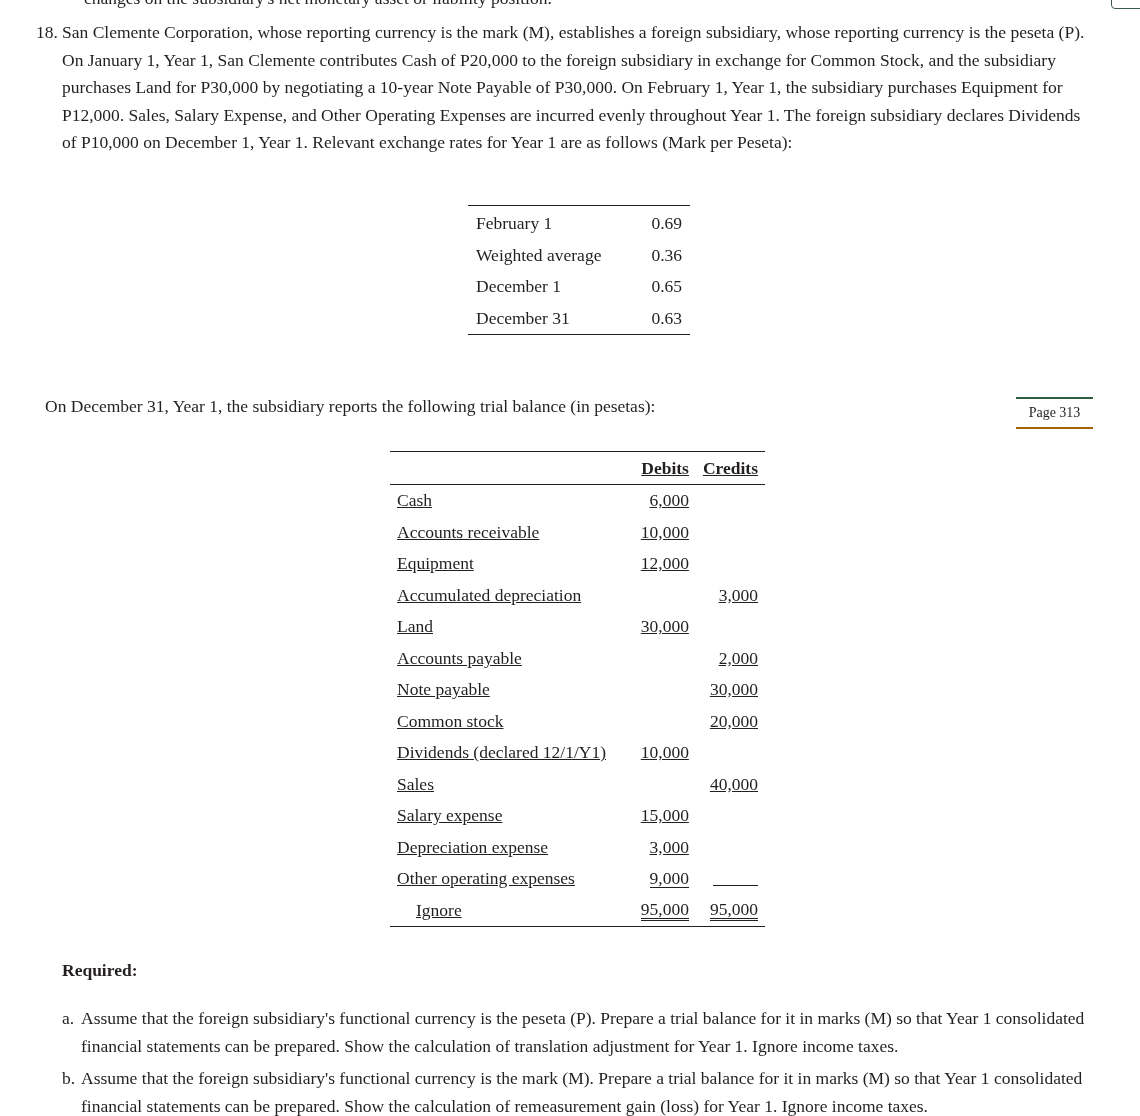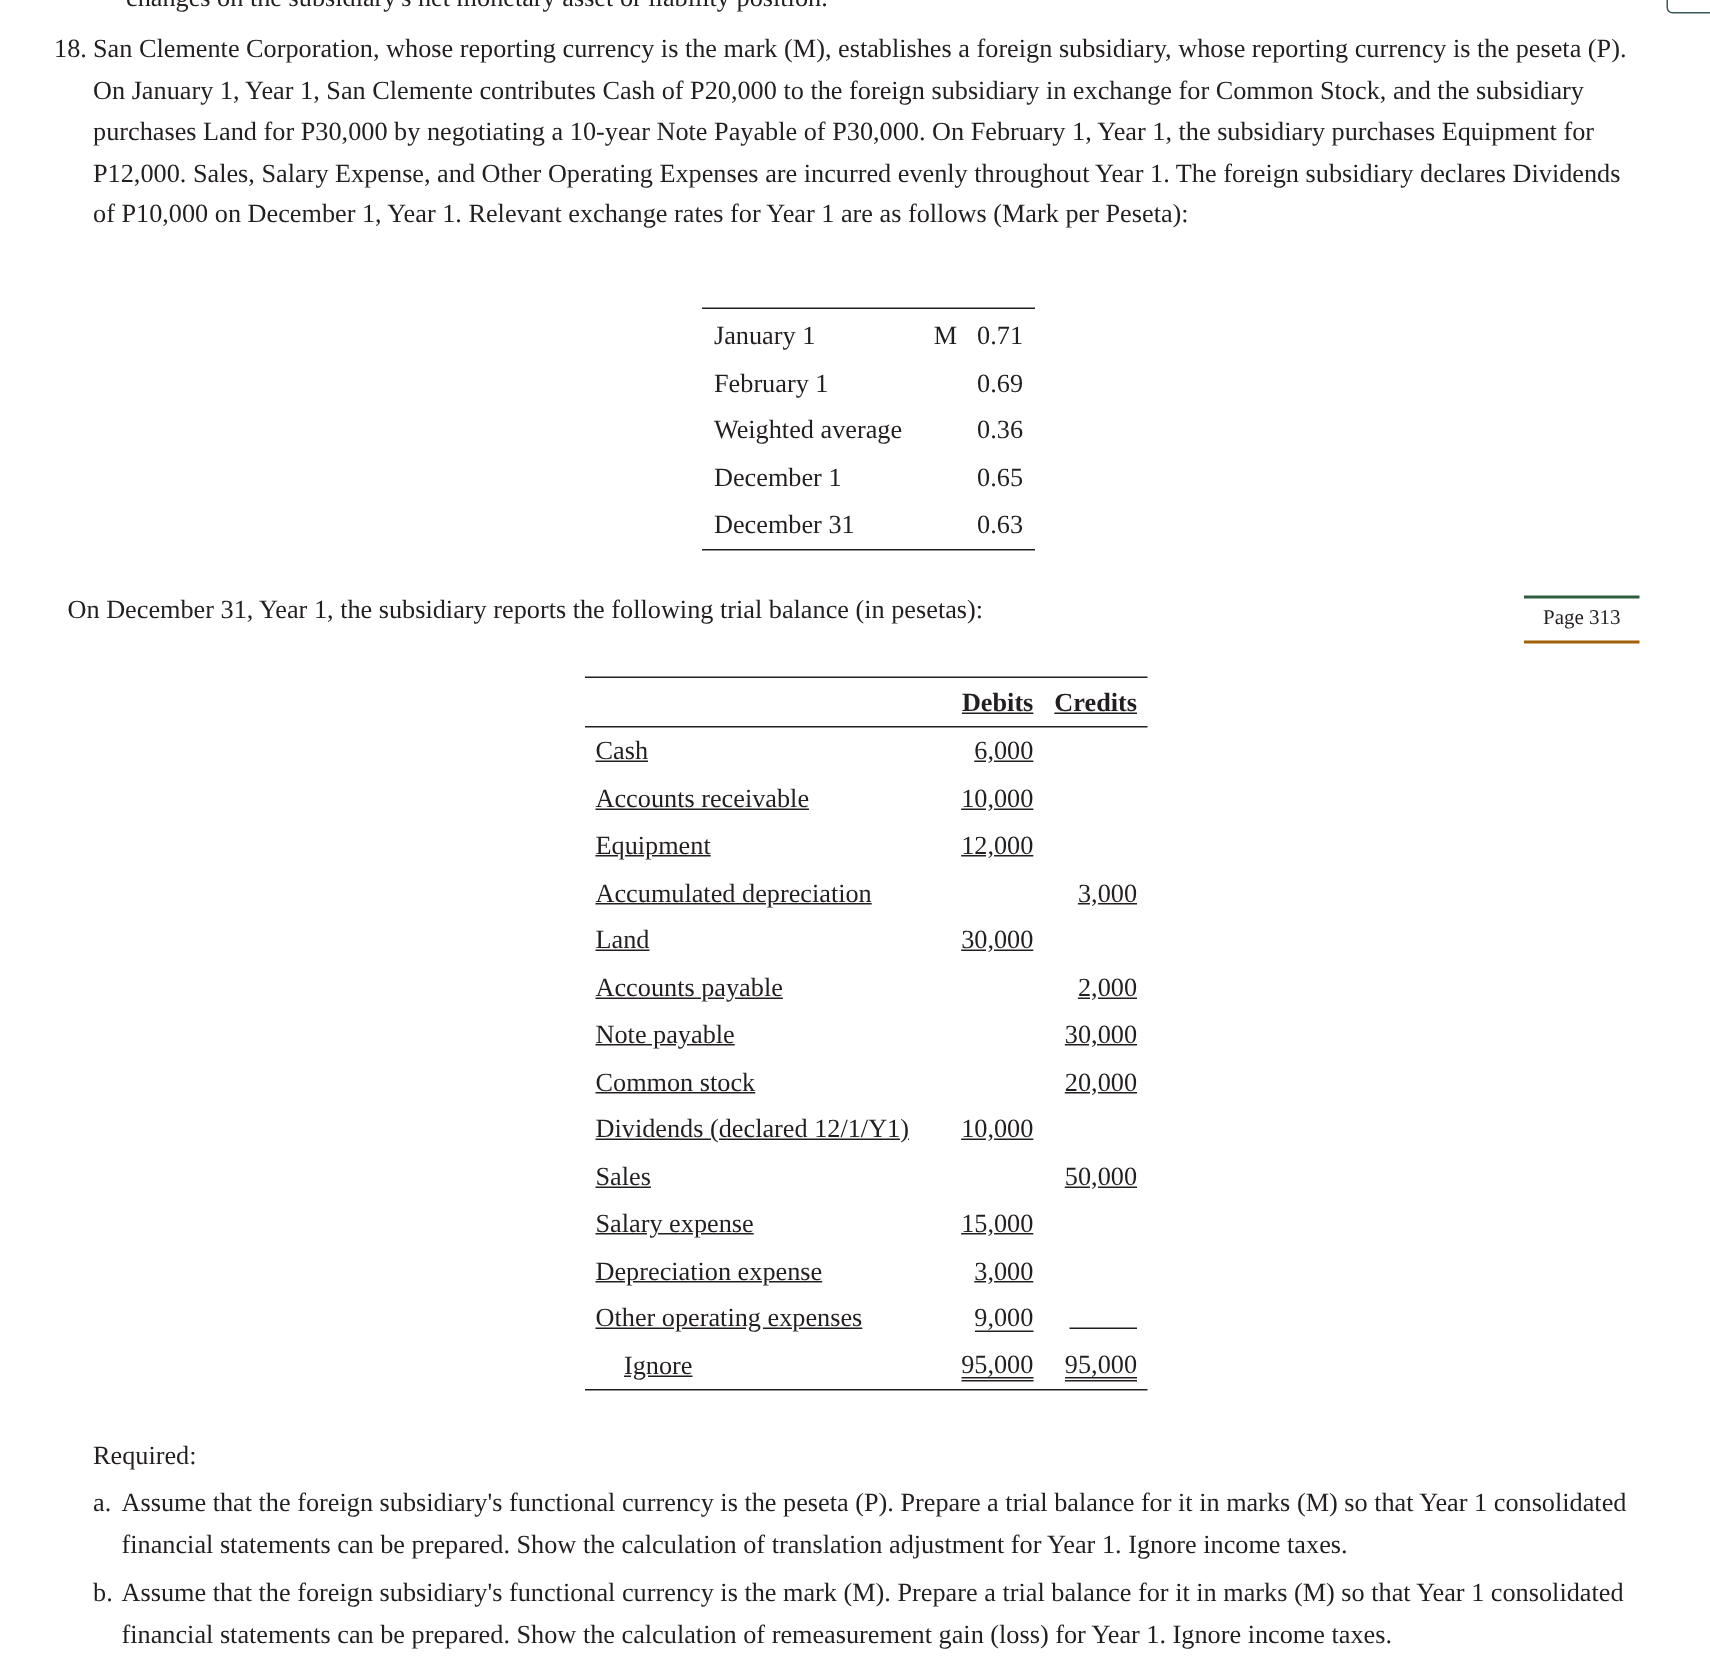--- a/index.html
+++ b/index.html
@@ -51,42 +51,37 @@
   .tb td { height: 31.5px; padding: 0 7px; }
   .tb td.acct { text-align: left; width: 228px; }
   .tb td.dr { text-align: right; width: 52px; }
   .tb td.cr { text-align: right; width: 52px; }
   .tb td.total-label { padding-left: 26px; }
   .single-u { border-bottom: 1px solid #231f20; display: inline-block; line-height: 18px; }
   .double-u { border-bottom: 3px double #231f20; display: inline-block; line-height: 18px; }
   .blank-u { border-bottom: 1px solid #231f20; display: inline-block; width: 45px; height: 18px; }
 
   .required { position: absolute; left: 62px; top: 956px; width: 1040px; line-height: 28px; }
-  .required .head { font-weight: normal; margin-bottom: 3px; }
+  .required .head { font-weight: bold; margin-bottom: 20px; }
   .required .item { position: relative; padding-left: 19px; margin-bottom: 4px; }
   .required .item .lbl { position: absolute; left: 0; top: 0; }
 </style>
 </head>
 <body>
 
 <div class="cutoff">changes on the subsidiary's net monetary asset or liability position.</div>
 <div class="corner-box"></div>
 
 <div class="problem">
   <span class="num">18.</span>
   <div class="para">San Clemente Corporation, whose reporting currency is the mark (M), establishes a foreign subsidiary, whose reporting currency is the peseta (P). On January 1, Year 1, San Clemente contributes Cash of P20,000 to the foreign subsidiary in exchange for Common Stock, and the subsidiary purchases Land for P30,000 by negotiating a 10-year Note Payable of P30,000. On February 1, Year 1, the subsidiary purchases Equipment for P12,000. Sales, Salary Expense, and Other Operating Expenses are incurred evenly throughout Year 1. The foreign subsidiary declares Dividends of P10,000 on December 1, Year 1. Relevant exchange rates for Year 1 are as follows (Mark per Peseta):</div>
 </div>
 
 <table class="rates">
   <tbody>
-    <tr>
-      <td class="label">January 1</td>
-      <td class="cur">M</td>
-      <td class="val">0.71</td>
-    </tr>
     <tr>
       <td class="label">February 1</td>
       <td class="cur"></td>
       <td class="val">0.69</td>
     </tr>
     <tr>
       <td class="label">Weighted average</td>
       <td class="cur"></td>
       <td class="val">0.36</td>
     </tr>
@@ -157,21 +152,21 @@
         <td class="cr">20,000</td>
       </tr>
     <tr>
         <td class="acct">Dividends (declared 12/1/Y1)</td>
         <td class="dr">10,000</td>
         <td class="cr"></td>
       </tr>
     <tr>
         <td class="acct">Sales</td>
         <td class="dr"></td>
-        <td class="cr">50,000</td>
+        <td class="cr">40,000</td>
       </tr>
     <tr>
         <td class="acct">Salary expense</td>
         <td class="dr">15,000</td>
         <td class="cr"></td>
       </tr>
     <tr>
         <td class="acct">Depreciation expense</td>
         <td class="dr">3,000</td>
         <td class="cr"></td>

